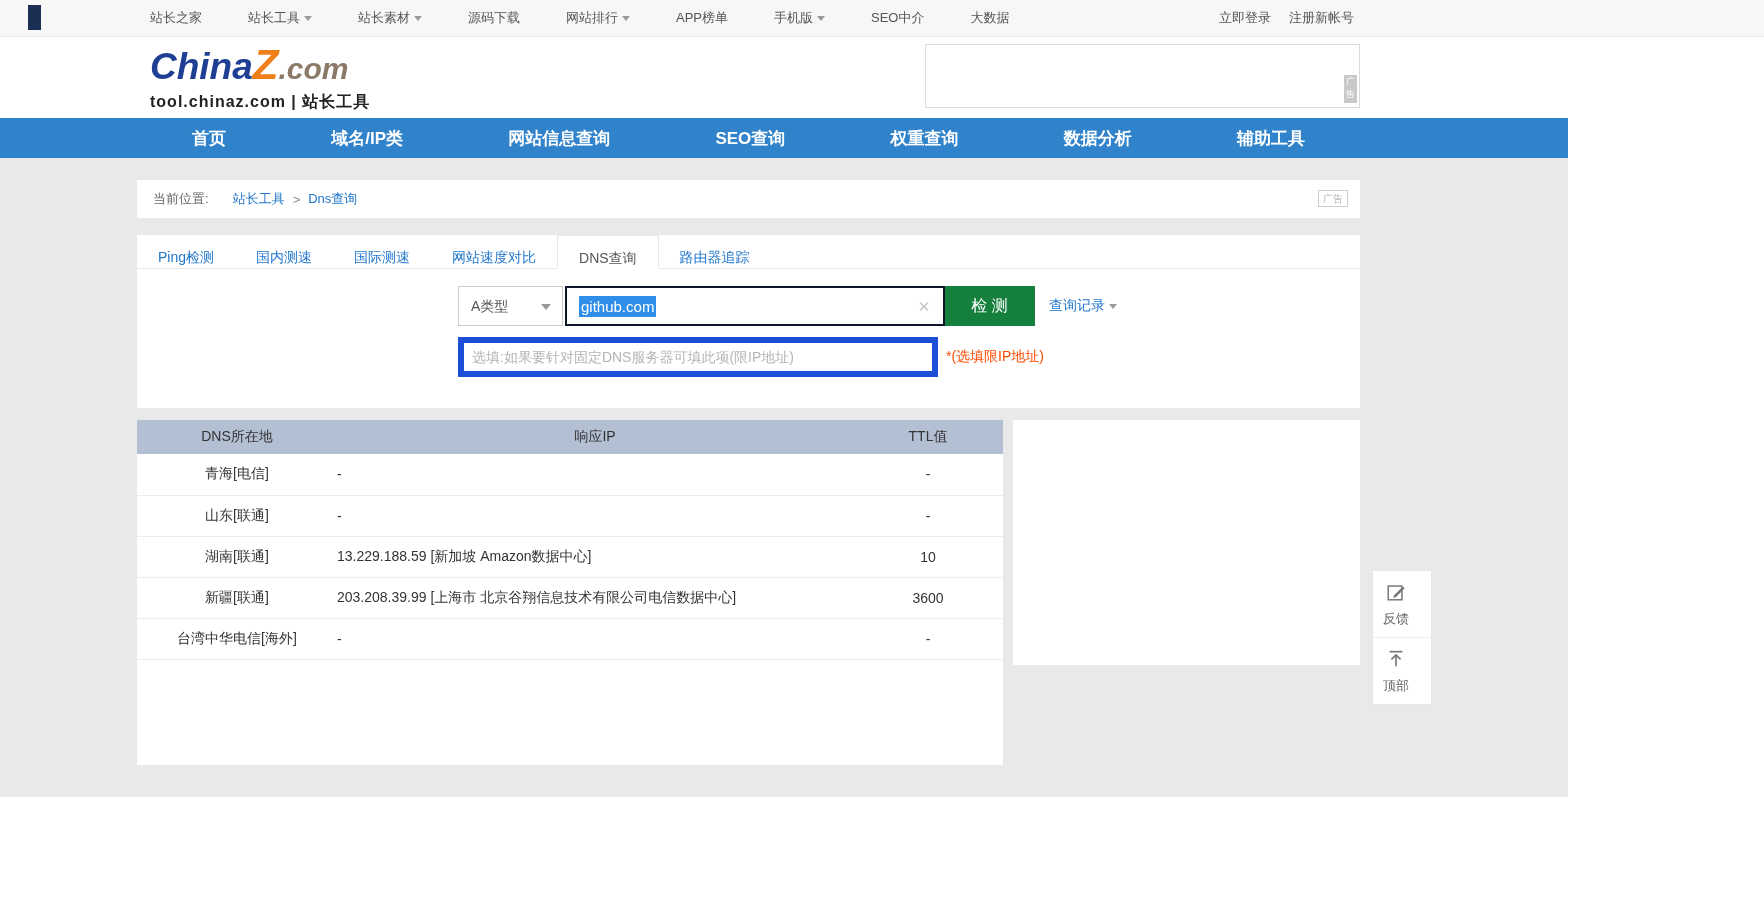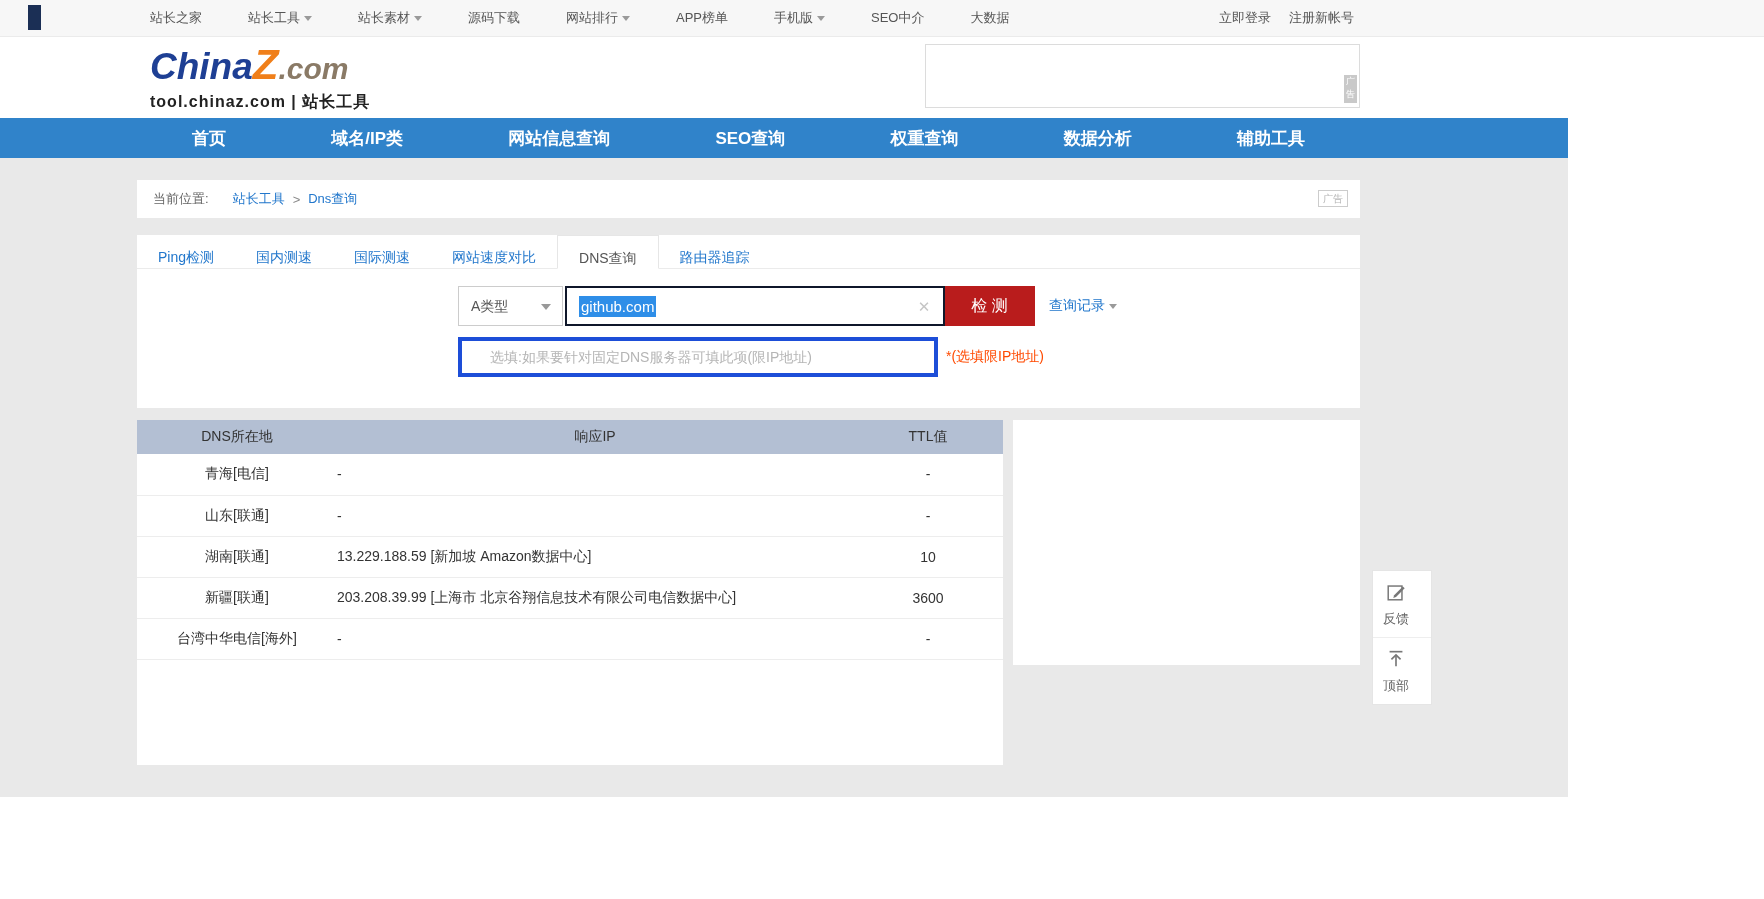--- a/index.html
+++ b/index.html
@@ -95,28 +95,28 @@
     position: relative; width: 380px; height: 40px; border: 2px solid #0f172a; background: #fff;
     margin-left: 2px; line-height: 38px; padding-left: 12px; font-size: 15px; cursor: text;
   }
   .domain-input .selected-text { background: #2e8ee8; color: #fff; padding: 2px 2px; }
   .clear-icon {
     position: absolute; right: 10px; top: 0; width: 18px; height: 38px; line-height: 38px;
     color: #c5c5c5; font-size: 15px; text-align: center; cursor: pointer; font-style: normal;
   }
   .clear-icon::before { content: "\2715"; }
   .detect-btn {
-    width: 91px; height: 40px; margin-left: -1px; background: #b91c1c; border: none;
+    width: 91px; height: 40px; margin-left: -1px; background: #15803d; border: none;
     color: #fff; font-size: 16px; cursor: pointer; font-family: "Liberation Sans", sans-serif;
   }
   .history-link { margin-left: 14px; color: #2277cc; font-size: 14px; display: inline-flex; align-items: center; cursor: pointer; }
   .form-row2 { display: flex; align-items: center; height: 40px; margin-top: 11px; }
   .dns-input {
-    width: 480px; height: 40px; border: 4px solid #1d4ed8; background: #fff;
-    padding-left: 28px; font-size: 14px; color: #555; font-family: "Liberation Sans", sans-serif;
+    width: 480px; height: 40px; border: 6px solid #1d4ed8; background: #fff;
+    padding-left: 8px; font-size: 14px; color: #555; font-family: "Liberation Sans", sans-serif;
   }
   .dns-input::placeholder { color: #b5b5b5; opacity: 1; }
   .dns-note { margin-left: 8px; color: #ff4a00; font-size: 14px; }
 
   
   .table-panel { position: absolute; left: 137px; top: 262px; width: 866px; height: 345px; background: #fff; }
   .result-table { width: 100%; border-collapse: collapse; table-layout: fixed; }
   .result-table col.c-loc { width: 200px; }
   .result-table col.c-ip  { width: 516px; }
   .result-table col.c-ttl { width: 150px; }

